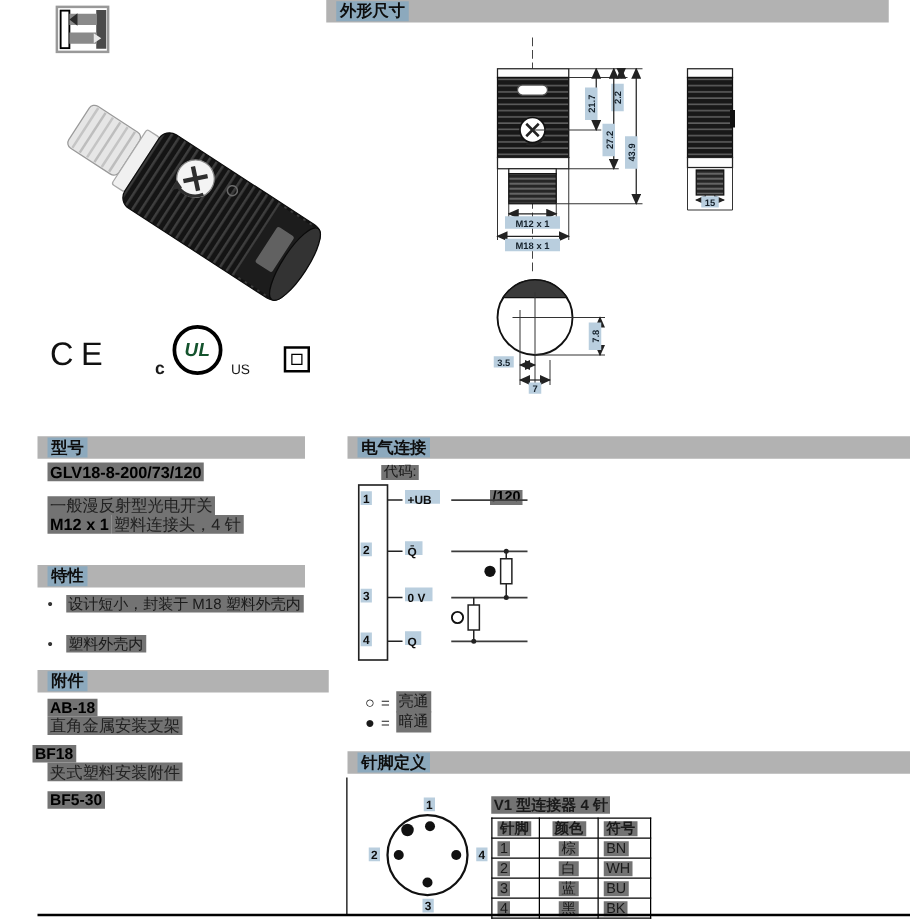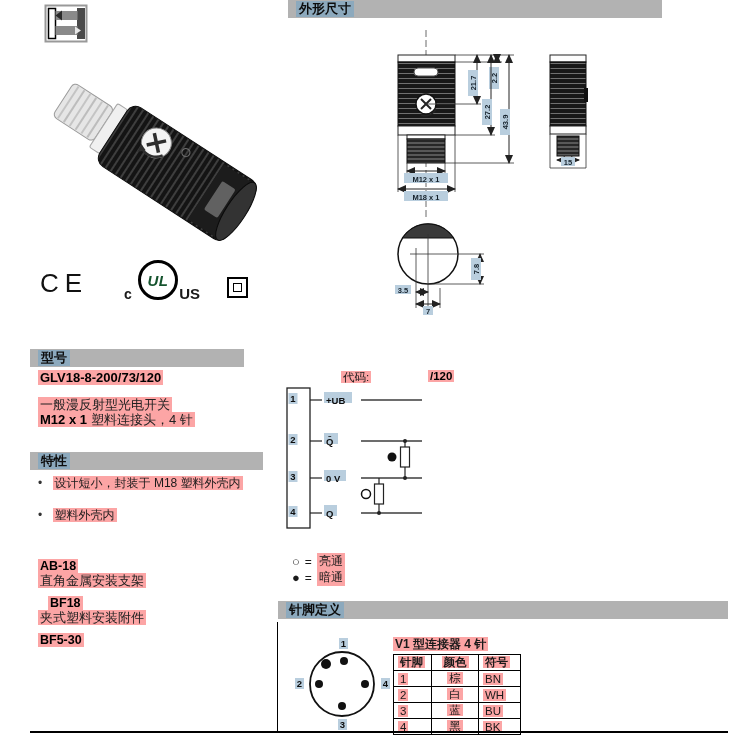--- a/index.html
+++ b/index.html
@@ -7,39 +7,39 @@
   .page {
     position:relative; width:735px; height:737px; background:#ffffff;
     font-family:"Liberation Sans", sans-serif; color:#1a1a1a; overflow:hidden;
   }
   .abs { position:absolute; }
   .band { position:absolute; height:18px; background:#b2b2b2; display:flex; align-items:center; }
   .band .band-hl {
     margin-left:8px; background:#8ca9bd; color:#0d0d0d;
     font-size:13px; font-weight:bold; padding:0 3px; line-height:16px; white-space:nowrap;
   }
-  .hl { background:#fca5a5; padding:0 2px;text-align:right; }
+  .hl { background:#737373; padding:0 2px;text-align:right; }
   .txt { position:absolute; font-size:13px; line-height:14px; color:#222; white-space:nowrap; }
   .bold { font-weight:bold; color:#000; }
   .model-name { font-size:13px; }
   .bullet { position:absolute; font-size:12px; white-space:nowrap; }
   .bullet::before { content:"•"; margin-right:7px; color:#333; }
   .acc-name { font-size:12.5px; }
   
   .ce { position:absolute; font-size:26px; letter-spacing:6px; color:#111; font-weight:normal; }
   .ul-wrap { position:absolute; width:80px; height:46px; }
   .ul-circle { position:absolute; left:18px; top:0; width:40px; height:40px; border:3px solid #000; border-radius:50%;
                display:flex; align-items:center; justify-content:center; background:#fff; }
   .ul-letters { font-weight:bold; font-size:15px; font-style:italic; color:#14532d; letter-spacing:0.5px; }
   .ul-c  { position:absolute; left:4px;  bottom:4px; font-size:14px; font-weight:bold; }
-  .ul-us { position:absolute; right:0px; bottom:4px; font-size:15px; font-weight:bold; }
+  .ul-us { position:absolute; right:0px; bottom:4px; font-size:11px; font-weight:normal; }
   .sq-outer { position:absolute; width:21px; height:21px; border:2px solid #000; display:flex; align-items:center; justify-content:center; }
   .sq-inner { width:9px; height:9px; border:1.5px solid #000; }
   
-  .code-label { position:absolute; font-size:11.5px;margin-left:36px; }
+  .code-label { position:absolute; font-size:11.5px; }
   .legend-row { position:absolute; font-size:12px; display:flex; align-items:center; gap:5px; }
   .legend-row .sym { font-size:13px; }
   
   .pin-title { position:absolute; font-size:12px; font-weight:bold; white-space:nowrap; }
   table.pin-table { position:absolute; border-collapse:collapse; font-size:11.5px; background:#fff; }
   table.pin-table th, table.pin-table td { border:1px solid #000; padding:0 4px; height:15px; text-align:left; vertical-align:middle; }
   table.pin-table th { font-weight:bold; }
   table.pin-table .c-mid { text-align:center; }
   .vline  { position:absolute; width:1px;  background:#000; }
   .hline  { position:absolute; height:1.5px; background:#000; }
@@ -110,47 +110,50 @@
   <div class="txt bold model-name" style="left:38px;top:371px">
     <span class="hl">GLV18-8-200/73/120</span>
   </div>
   <div class="txt" style="left:38px;top:398px">
     <span class="hl">一般漫反射型光电开关</span>
   </div>
   <div class="txt" style="left:38px;top:413px">
     <span class="hl bold">M12 x 1</span><span class="hl">塑料连接头，4 针</span>
   </div>
 
-  <div class="band" style="left:30px;top:452px;width:233px">
+  <div class="band" style="left:30px;top:452px;width:214px">
     <span class="band-hl">特性</span>
   </div>
   <div class="bullet" style="left:38px;top:475px">
     <span class="hl">设计短小，封装于 M18 塑料外壳内</span>
   </div>
   <div class="bullet" style="left:38px;top:507px">
     <span class="hl">塑料外壳内</span>
   </div>
 
+  <div class="band" style="left:30px;top:536px;width:233px">
+    <span class="band-hl">附件</span>
+  </div>
   <div class="txt bold acc-name" style="left:38px;top:559px">
     <span class="hl">AB-18</span>
   </div>
   <div class="txt" style="left:38px;top:574px">
     <span class="hl">直角金属安装支架</span>
   </div>
-  <div class="txt bold acc-name" style="left:48px;top:596px">
+  <div class="txt bold acc-name" style="left:26px;top:596px">
     <span class="hl">BF18</span>
   </div>
   <div class="txt" style="left:38px;top:611px">
     <span class="hl">夹式塑料安装附件</span>
   </div>
   <div class="txt bold acc-name" style="left:38px;top:633px">
     <span class="hl">BF5-30</span>
   </div>
 
-  <div class="band" style="left:288px;top:0px;width:374px">
+  <div class="band" style="left:261px;top:0px;width:450px">
     <span class="band-hl">外形尺寸</span>
   </div>
 
   <svg class="abs" style="left:278px;top:22px" width="450" height="318" viewBox="0 0 450 318">
     <defs>
       <pattern id="ribH" width="6" height="5" patternUnits="userSpaceOnUse">
         <rect width="6" height="5" fill="#181818"></rect>
         <line x1="0" y1="1.5" x2="6" y2="1.5" stroke="#707070" stroke-width="1"></line>
       </pattern>
       <pattern id="ribH2" width="6" height="4" patternUnits="userSpaceOnUse">
@@ -241,24 +244,27 @@
     </g>
     <line x1="138" y1="270" x2="150" y2="270" stroke="#222" stroke-width="1" marker-start="url(#arrS)" marker-end="url(#arrE)"></line>
     <rect x="117" y="263" width="16" height="9" class="hlr"></rect>
     <text x="125" y="270.5" text-anchor="middle" class="dim-label">3.5</text>
     <line x1="162" y1="266" x2="162" y2="286" stroke="#333" stroke-width="0.8"></line>
     <line x1="138" y1="282" x2="162" y2="282" stroke="#222" stroke-width="1" marker-start="url(#arrS)" marker-end="url(#arrE)"></line>
     <rect x="145" y="284" width="10" height="9" class="hlr"></rect>
     <text x="150" y="291.5" text-anchor="middle" class="dim-label">7</text>
   </svg>
 
+  <div class="band" style="left:278px;top:349px;width:450px">
+    <span class="band-hl">电气连接</span>
+  </div>
   <div class="code-label" style="left:305px;top:370px">
     <span class="hl">代码:</span>
   </div>
-  <div class="code-label bold" style="left:392px;top:370px">
+  <div class="code-label bold" style="left:392px;top:392px">
     <span class="hl">/120</span>
   </div>
 
   <svg class="abs" style="left:278px;top:385px" width="250" height="170" viewBox="0 0 250 170">
     <rect x="9" y="3" width="23" height="140" fill="#fff" stroke="#222" stroke-width="1.3"></rect>
 
     <rect x="10.5" y="8" width="9" height="11" class="hlr"></rect>
     <text x="15" y="17" text-anchor="middle" class="cir-label">1</text>
     <line x1="32" y1="15" x2="44" y2="15" stroke="#222" stroke-width="1.2"></line>
     <rect x="46" y="7" width="28" height="11" class="hlr"></rect>

